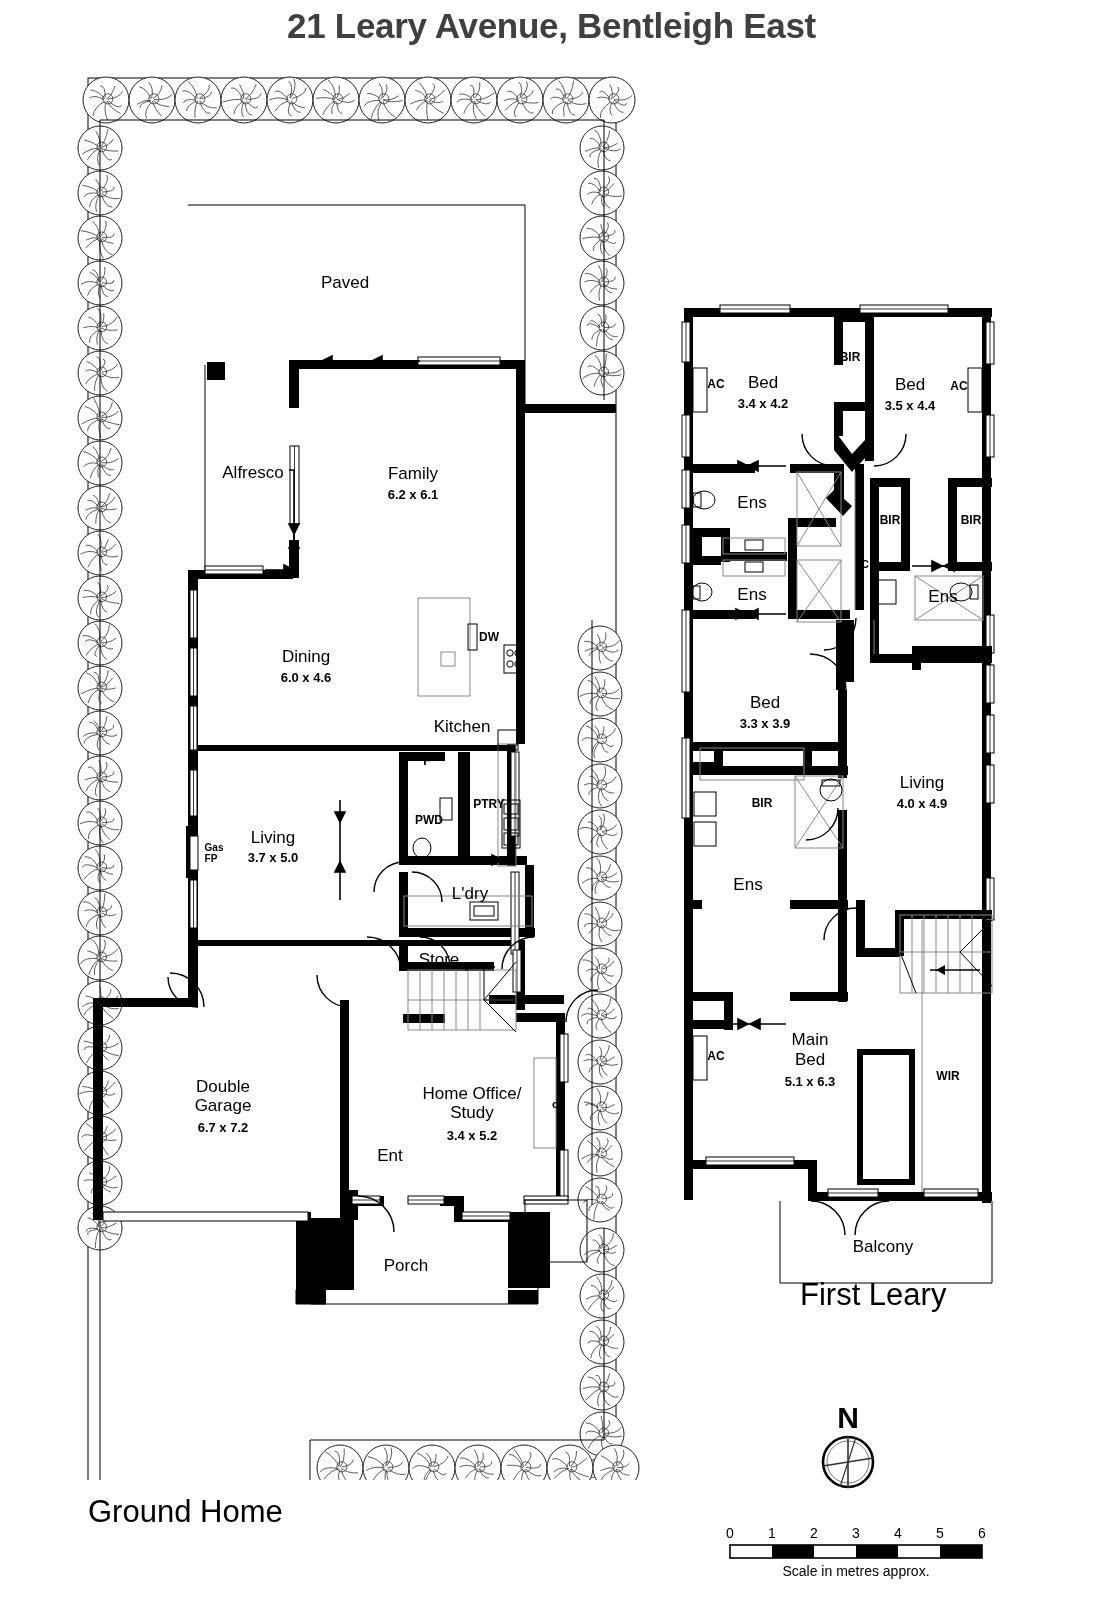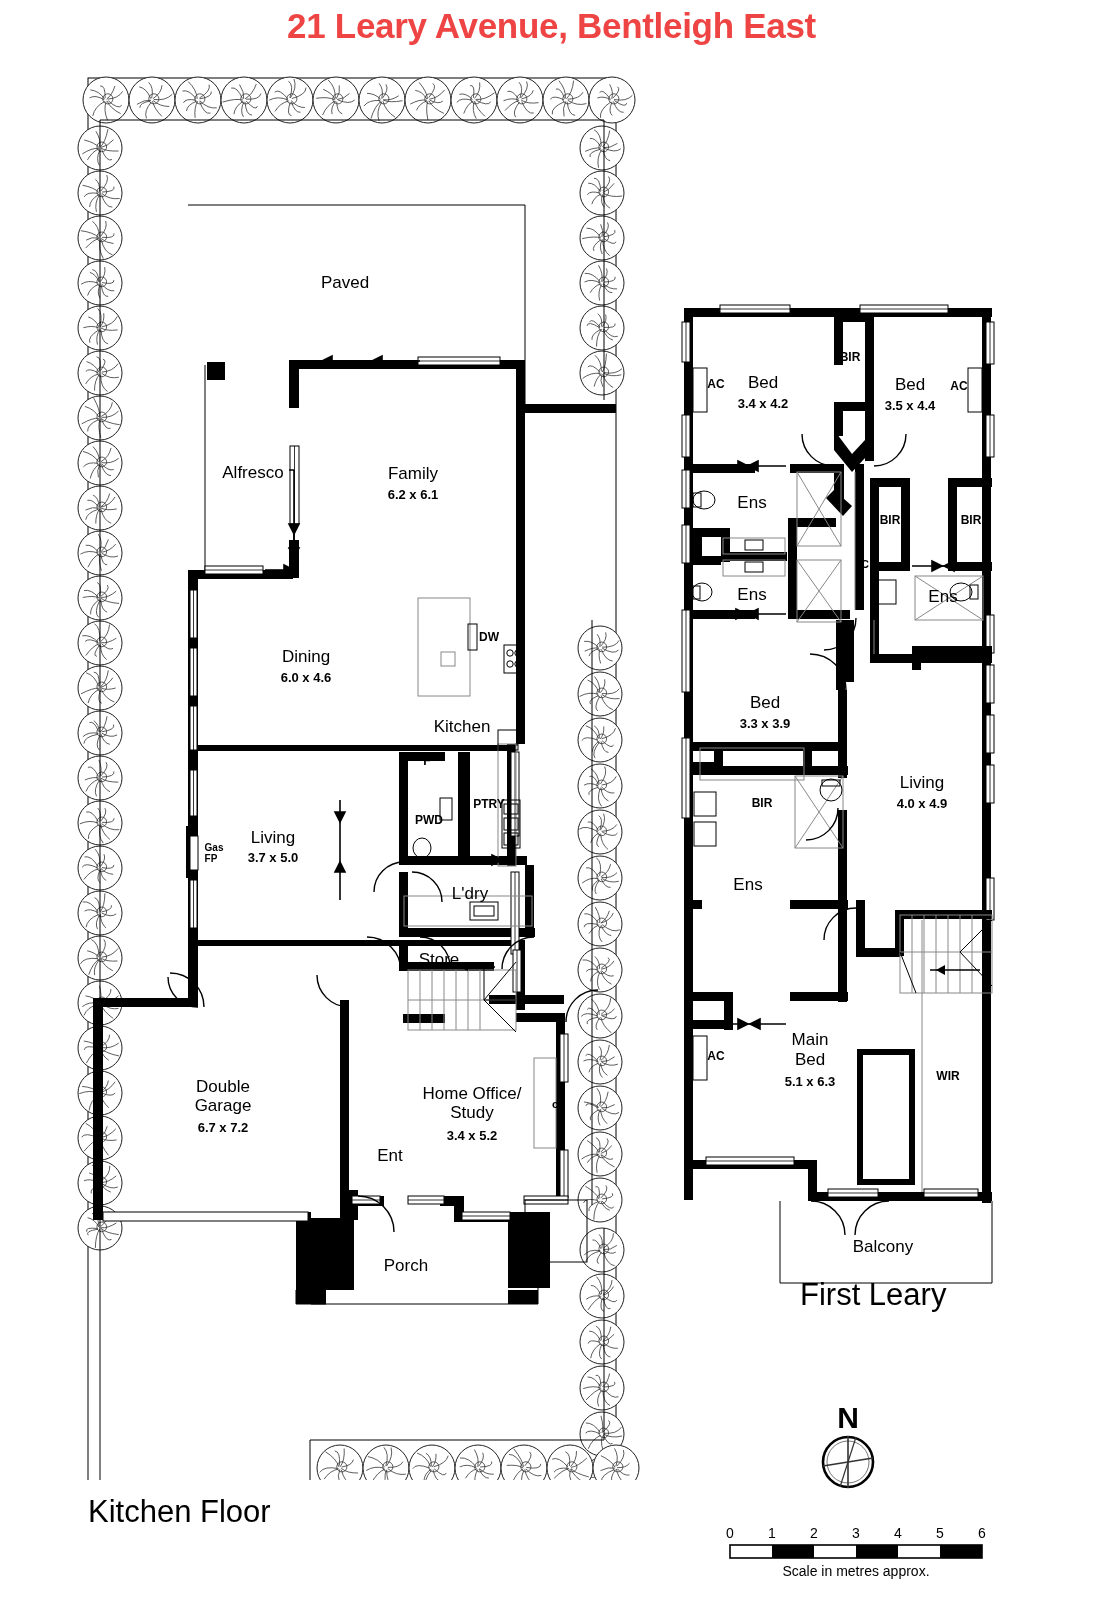--- a/index.html
+++ b/index.html
@@ -15,21 +15,21 @@
     background: #ffffff;
     overflow: hidden;
   }
   #title {
     position: absolute;
     top: 6px; left: 0; width: 1103px;
     text-align: center;
     font-size: 35px;
     font-weight: bold;
     letter-spacing: -0.3px;
-    color: #ef4444;
+    color: #404040;
   }
   .floorlabel {
     position: absolute;
     font-size: 31px;
     color: #000;
     white-space: nowrap;
   }
   #gf-label { left: 88px; top: 1494px; }
   #ff-label { left: 800px; top: 1277px; }
 
@@ -1096,21 +1096,21 @@
       <text class="sm" x="427" y="765">F</text>
       <text class="sm" x="429" y="824">PWD</text>
       <text class="sm" x="489" y="808">PTRY</text>
       <text class="sm2" x="520" y="744">C</text>
       <text class="sm2" x="555" y="1108">c</text>
       <text class="tiny" x="214" y="851">Gas</text>
       <text class="tiny" x="211" y="862">FP</text>
     </g>
   </svg>
 
-  <div class="floorlabel" id="gf-label">Kitchen Floor</div>
+  <div class="floorlabel" id="gf-label">Ground Home</div>
 
   <svg class="plan" style="left:660px; top:280px;" width="443" height="1060" viewBox="0 0 443 1060">
 
     <g class="w">
 
       <rect x="24" y="28" width="308" height="9"></rect>
 
       <rect x="24" y="28" width="9" height="152"></rect>
       <rect x="24" y="180" width="9" height="130"></rect>
       <rect x="24" y="310" width="9" height="110"></rect>

